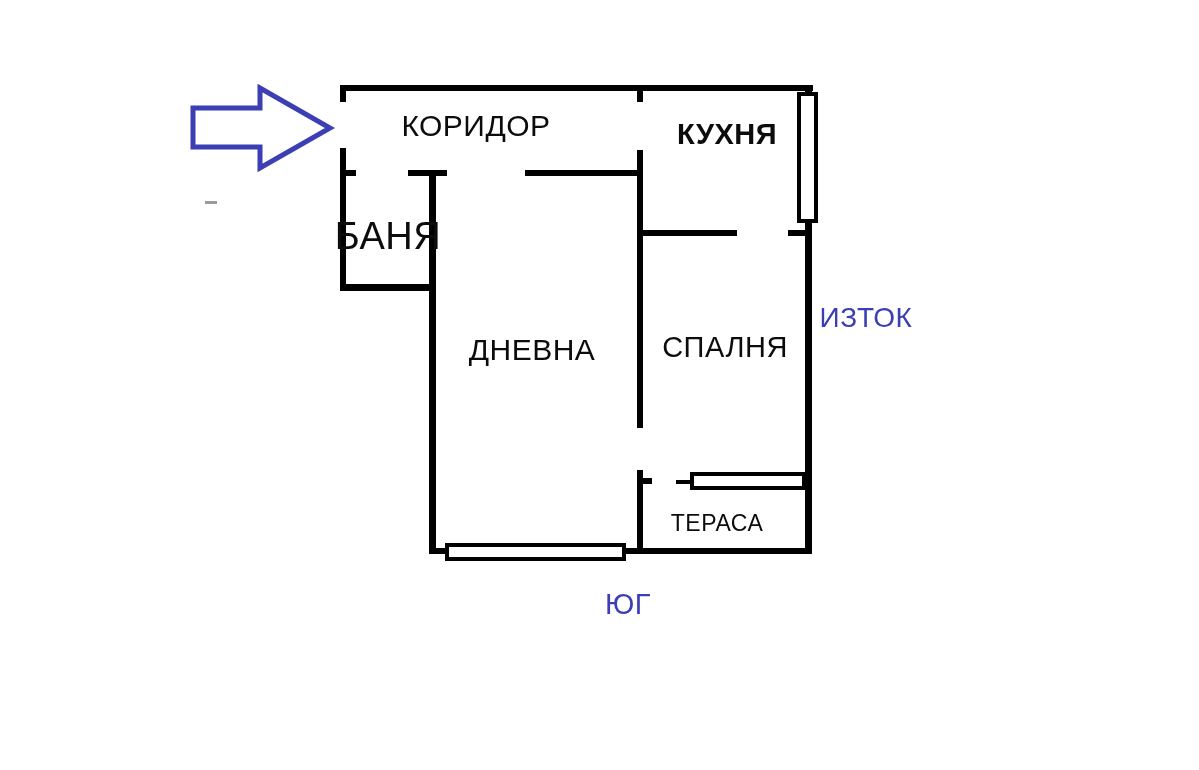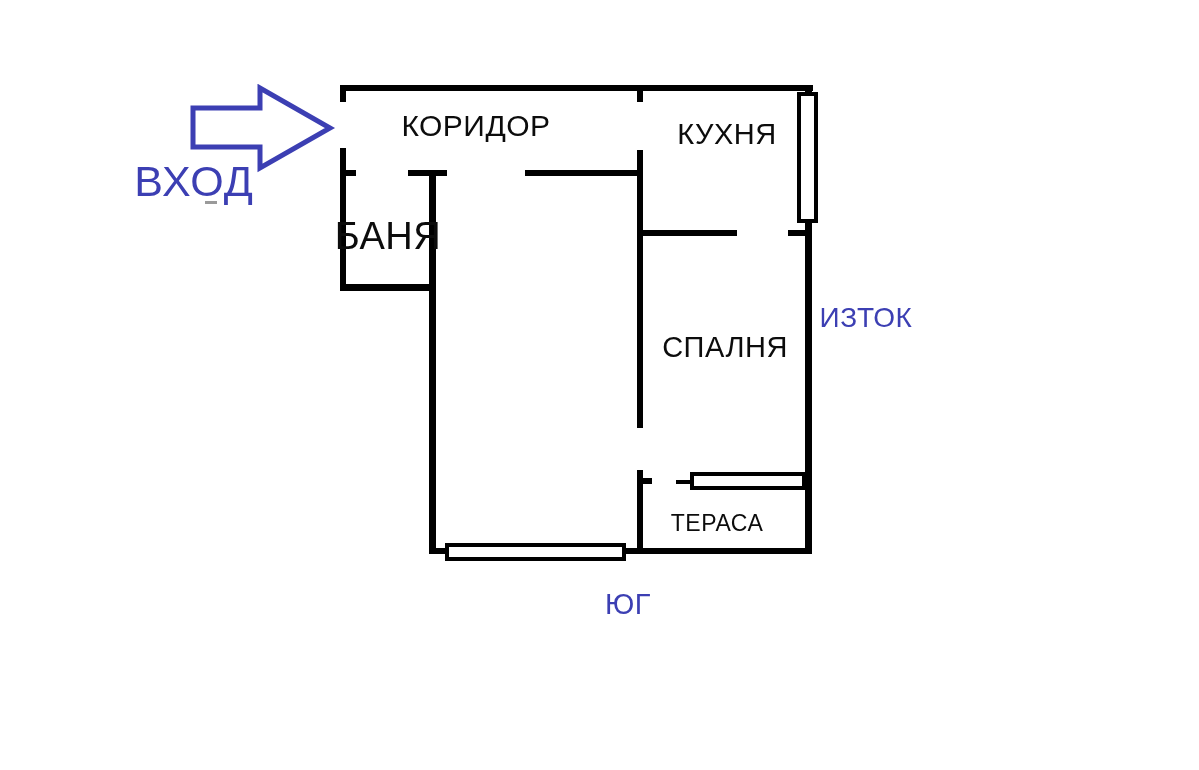--- a/index.html
+++ b/index.html
@@ -92,23 +92,23 @@
   <div class="window" style="left:797px;top:92px;width:21px;height:131px;"></div>
   <div class="window" style="left:690px;top:472px;width:116px;height:18px;"></div>
   <div class="window" style="left:445px;top:543px;width:181px;height:18px;"></div>
 
   <svg class="entrance-arrow" width="148" height="90" viewBox="0 0 148 90">
     <polygon points="5,24 72,24 72,4 142,44 72,84 72,63 5,63" fill="#ffffff" stroke="var(--blue)" stroke-width="5" stroke-linejoin="miter"></polygon>
   </svg>
   <div class="stray-mark"></div>
 
   <div class="room-label" style="left:476px;top:126px;">КОРИДОР</div>
-  <div class="room-label" style="left:727px;top:134px;font-size:29px;">КУХНЯ</div>
+  <div class="room-label" style="left:727px;top:134px;font-size:29px;font-weight:bold;">КУХНЯ</div>
   <div class="room-label" style="left:388px;top:236px;font-size:38px;">БАНЯ</div>
+  <div class="room-label" style="left:532px;top:350px;">ДНЕВНА</div>
   <div class="room-label" style="left:725px;top:347px;font-size:29px;">СПАЛНЯ</div>
   <div class="room-label" style="left:717px;top:523px;font-size:23px;">ТЕРАСА</div>
 
-  <div class="blue-label entrance-label" style="left:194px;top:181px;">ВХОД</div>
   <div class="blue-label east-label" style="left:866px;top:318px;">ИЗТОК</div>
   <div class="blue-label south-label" style="left:628px;top:590px;margin-top:14px;">ЮГ</div>
 
 
 </div>
 
 </body></html>

